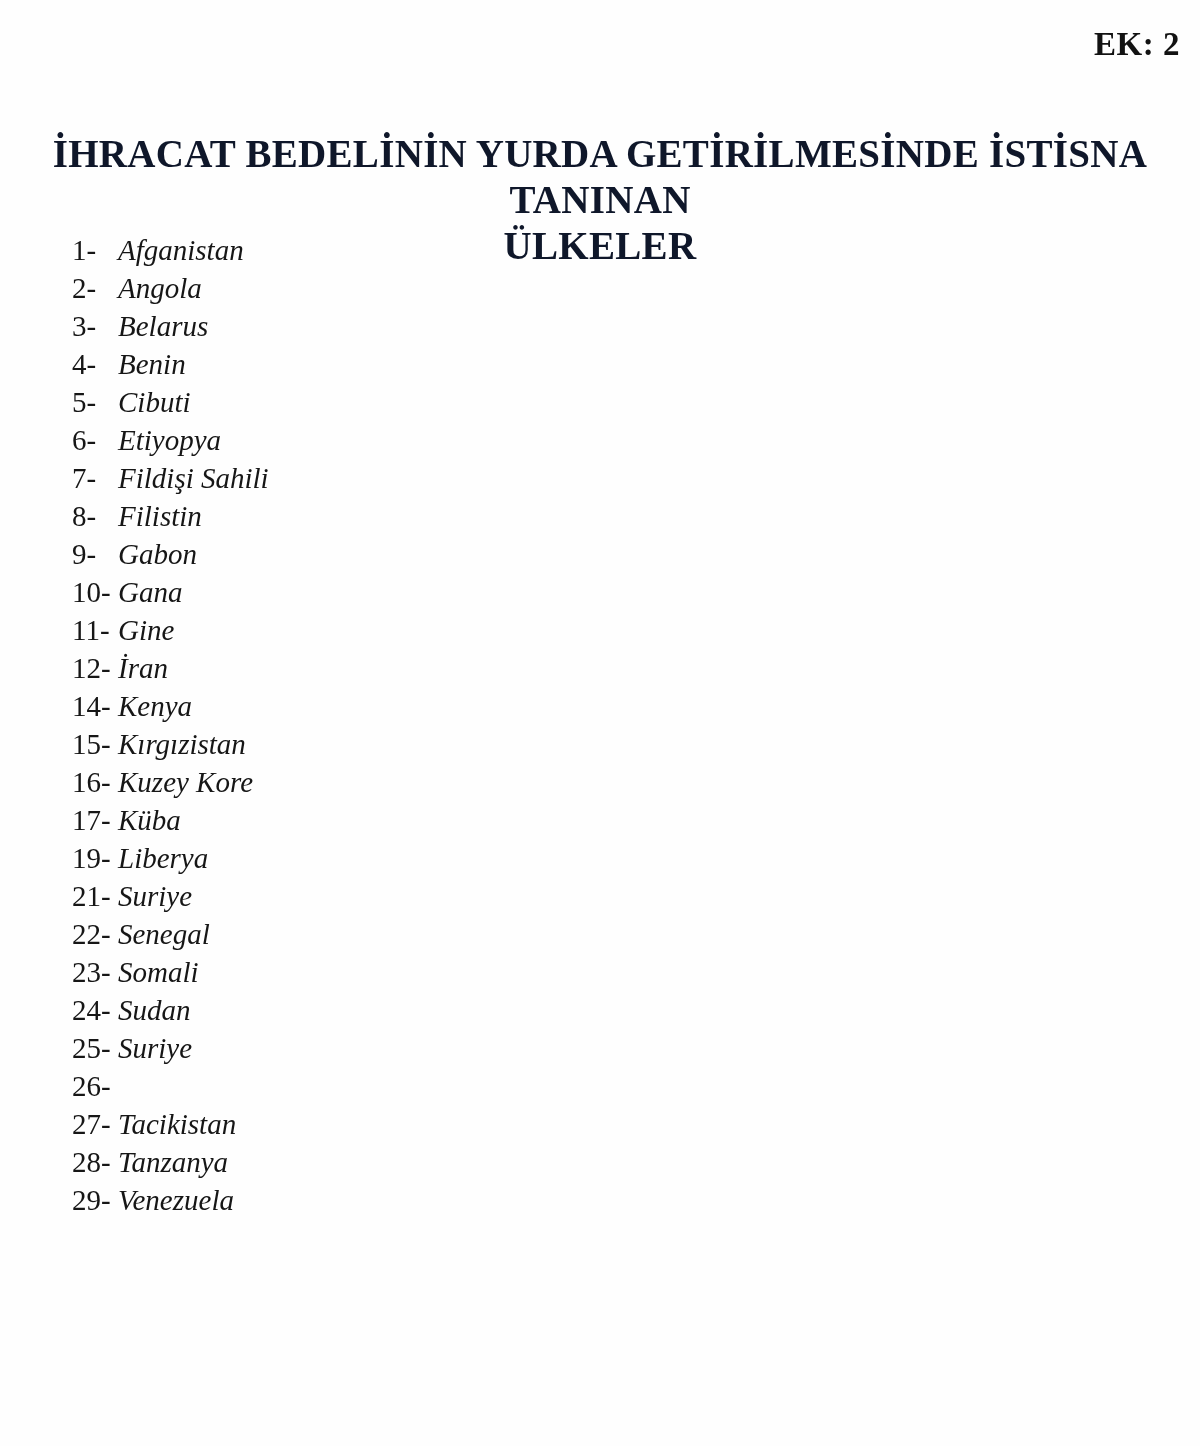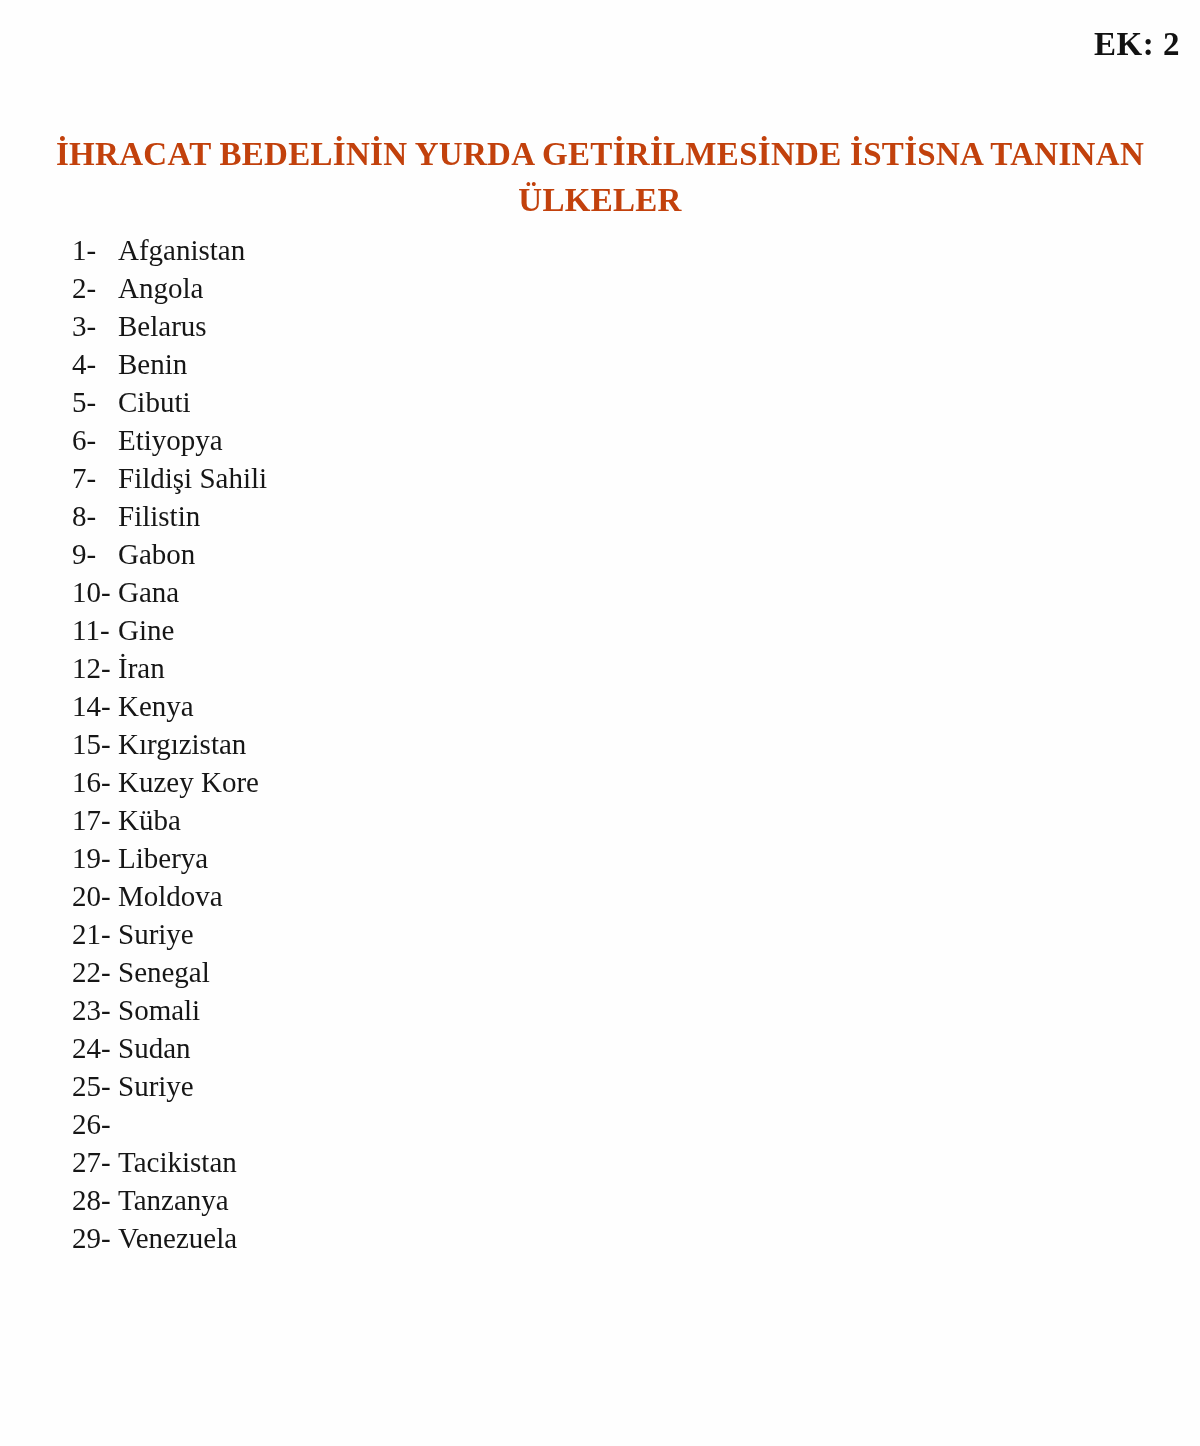--- a/index.html
+++ b/index.html
@@ -24,25 +24,25 @@
     font-weight: 700;
     letter-spacing: 0.5px;
     color: #121212;
   }
   .title {
     position: absolute;
     top: 131px;
     left: 0;
     right: 0;
     text-align: center;
-    font-size: 33px;
+    font-size: 39px;
     font-weight: 700;
     line-height: 46px;
     letter-spacing: 0.3px;
-    color: #c2410c;
+    color: #0f172a;
   }
   .country-list {
     position: absolute;
     top: 231px;
     left: 72px;
     right: 60px;
   }
   .list-item {
     display: flex;
     align-items: baseline;
@@ -52,20 +52,21 @@
     color: #161616;
     white-space: nowrap;
   }
   .list-item .num {
     display: inline-block;
     width: 46px;
     flex: 0 0 46px;
   }
   .list-item .name {
     display: inline-block;
+    font-style: italic;
   }
 </style>
 </head>
 <body>
 
 <div class="page" style="background: rgb(254, 254, 254); color: rgb(20, 20, 20);">
 
   <div class="annex">EK: 2</div>
 
   <div class="title">
@@ -154,24 +155,20 @@
       <span class="num">17-</span>
       <span class="name">Küba</span>
     </div>
 
     <div class="list-item">
       <span class="num">19-</span>
       <span class="name">Liberya</span>
     </div>
 
 
-    <div class="list-item">
-      <span class="num">20-</span>
-      <span class="name">Moldova</span>
-    </div>
 
     <div class="list-item">
       <span class="num">21-</span>
       <span class="name">Suriye</span>
     </div>
 
     <div class="list-item">
       <span class="num">22-</span>
       <span class="name">Senegal</span>
     </div>

